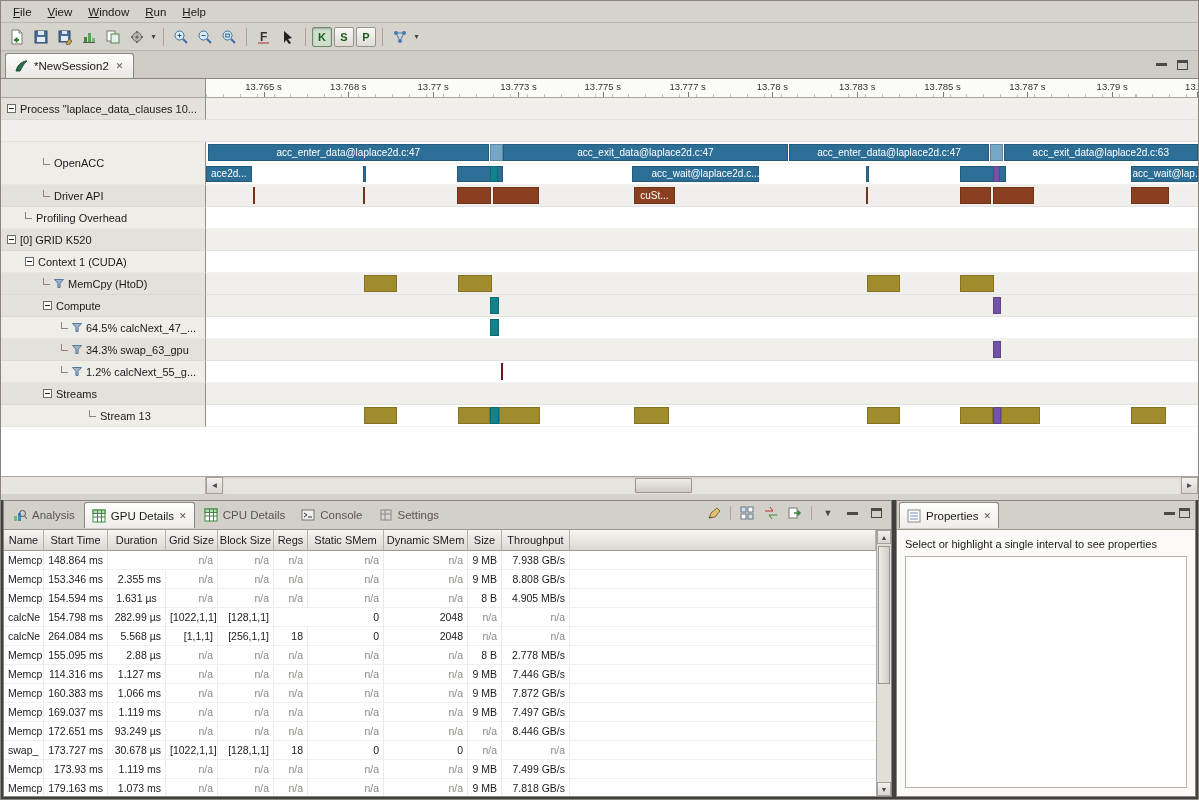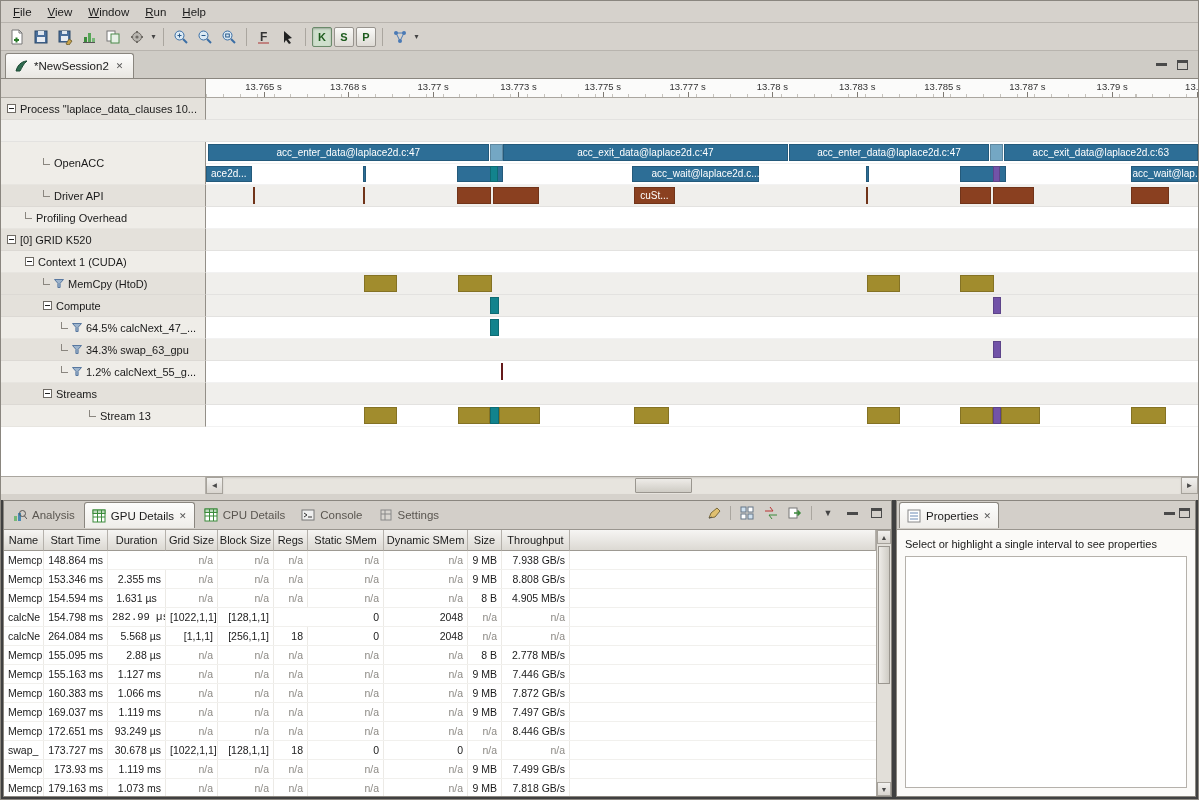--- a/index.html
+++ b/index.html
@@ -654,21 +654,21 @@
                 <div class="tcell num na" style="width: 34px;">n/a</div>
                 <div class="tcell num na" style="width: 76px;">n/a</div>
                 <div class="tcell num na" style="width: 84px;">n/a</div>
                 <div class="tcell num" style="width: 34px;">8 B</div>
                 <div class="tcell num" style="width: 68px;">4.905 MB/s</div>
                 <div class="tcell filler"></div>
               </div>
               <div class="trow">
                 <div class="tcell" style="width: 40px;">calcNe</div>
                 <div class="tcell num" style="width: 64px;">154.798 ms</div>
-                <div class="tcell num" style="width: 58px; font-family: Liberation Mono, monospace;">282.99 µs</div>
+                <div class="tcell num" style="width: 58px;">282.99 µs</div>
                 <div class="tcell num" style="width: 52px;">[1022,1,1]</div>
                 <div class="tcell num" style="width: 56px;">[128,1,1]</div>
                 <div class="tcell num" style="width: 34px; margin-top: 30px;">29</div>
                 <div class="tcell num" style="width: 76px;">0</div>
                 <div class="tcell num" style="width: 84px;">2048</div>
                 <div class="tcell num na" style="width: 34px;">n/a</div>
                 <div class="tcell num na" style="width: 68px;">n/a</div>
                 <div class="tcell filler"></div>
               </div>
               <div class="trow">
@@ -692,21 +692,21 @@
                 <div class="tcell num na" style="width: 56px;">n/a</div>
                 <div class="tcell num na" style="width: 34px;">n/a</div>
                 <div class="tcell num na" style="width: 76px;">n/a</div>
                 <div class="tcell num na" style="width: 84px;">n/a</div>
                 <div class="tcell num" style="width: 34px;">8 B</div>
                 <div class="tcell num" style="width: 68px;">2.778 MB/s</div>
                 <div class="tcell filler"></div>
               </div>
               <div class="trow">
                 <div class="tcell" style="width: 40px;">Memcp</div>
-                <div class="tcell num" style="width: 64px;">155.163 ms</div>
+                <div class="tcell num" style="width: 64px;">114.316 ms</div>
                 <div class="tcell num" style="width: 58px;">1.127 ms</div>
                 <div class="tcell num na" style="width: 52px;">n/a</div>
                 <div class="tcell num na" style="width: 56px;">n/a</div>
                 <div class="tcell num na" style="width: 34px;">n/a</div>
                 <div class="tcell num na" style="width: 76px;">n/a</div>
                 <div class="tcell num na" style="width: 84px;">n/a</div>
                 <div class="tcell num" style="width: 34px;">9 MB</div>
                 <div class="tcell num" style="width: 68px;">7.446 GB/s</div>
                 <div class="tcell filler"></div>
               </div>

